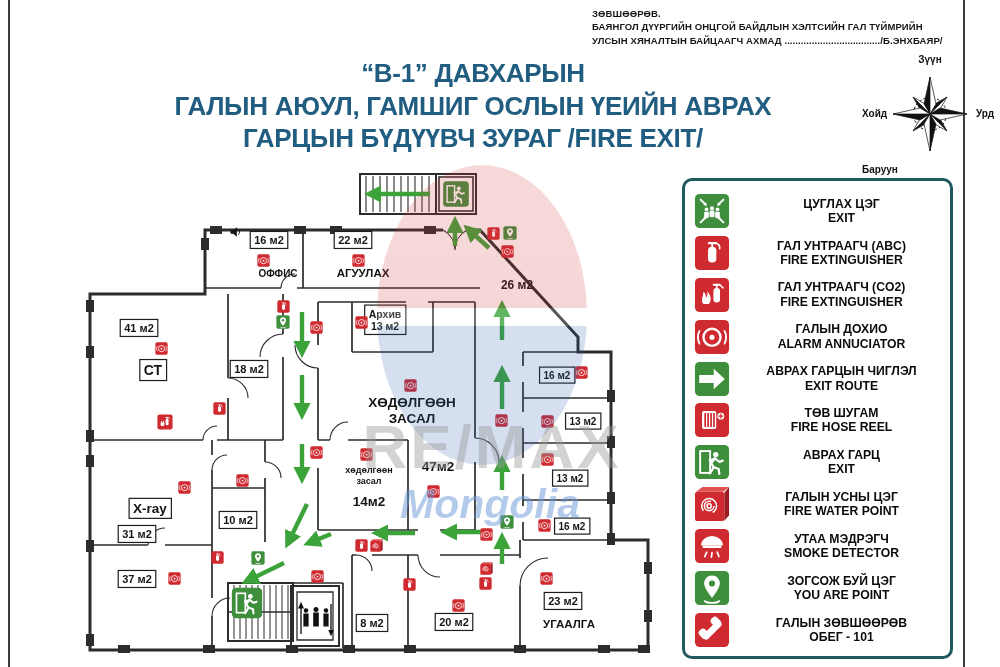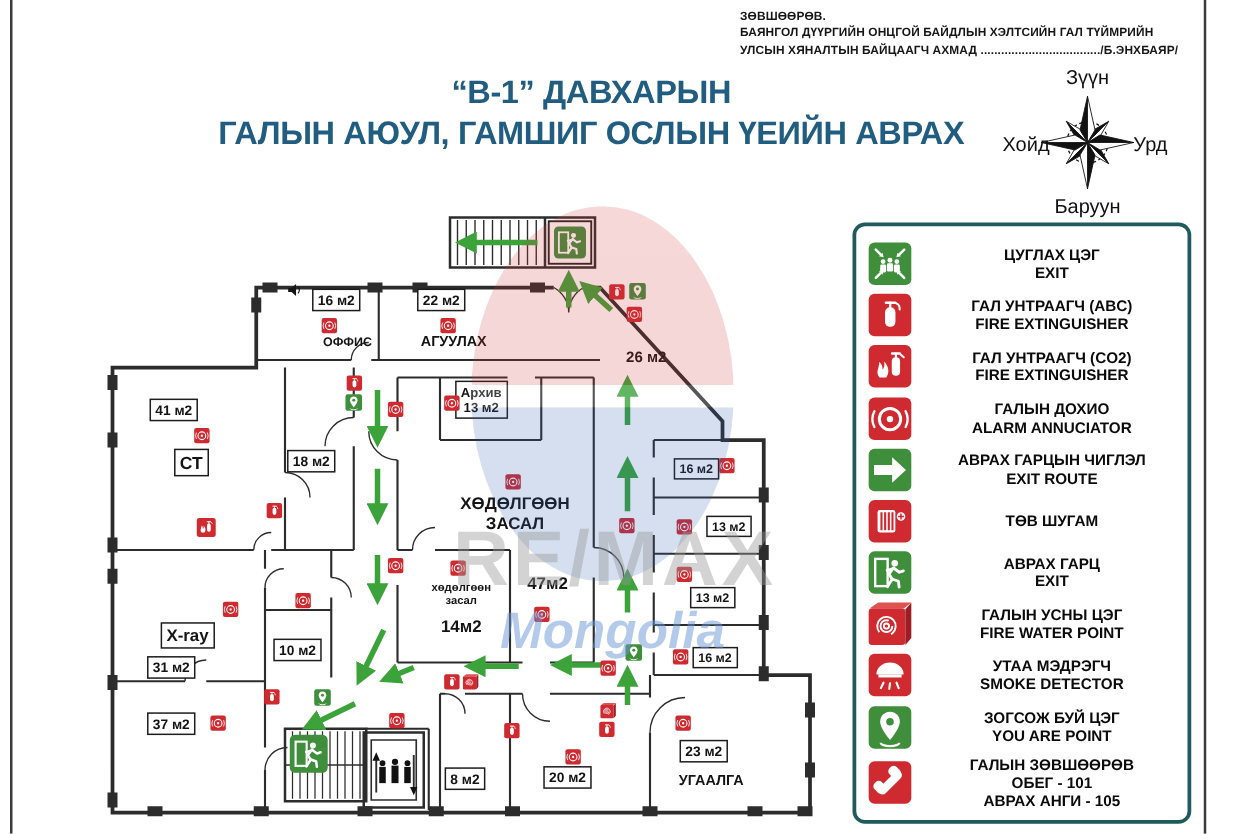--- a/index.html
+++ b/index.html
@@ -4,28 +4,28 @@
 <style>
   html,body{margin:0;padding:0}
   body{width:1000px;height:667px;position:relative;background:#fff;
        font-family:"Liberation Sans",sans-serif;overflow:hidden}
   .frame{position:absolute;top:0;width:2px;height:667px;background:#3a3a3a}
   .frame-l{left:8px}.frame-r{left:963px}
   .approval{position:absolute;left:592px;top:7px;width:372px;font-size:9.5px;
             font-weight:bold;color:#161616;line-height:1.42;letter-spacing:.1px}
   .title{position:absolute;left:48px;top:57px;width:850px;text-align:center;
          color:#215d80;font-weight:bold;font-size:26px;line-height:1.25;letter-spacing:-.3px}
-  .compass{position:absolute;left:802px;top:55px;width:136px;height:120px;
-           font-size:16px;font-weight:normal;color:#111}
+  .compass{position:absolute;left:862px;top:55px;width:136px;height:120px;
+           font-size:10px;font-weight:bold;color:#111}
   .compass svg{position:absolute;left:0;top:9px}
   .compass span{position:absolute}
   .c-top{top:-1px;left:0;right:0;text-align:center}
   .c-left{left:0;top:53px}
   .c-right{right:4px;top:53px}
-  .c-bot{bottom:0;left:0;right:0;text-align:center}
+  .c-bot{bottom:0;left:0;right:0;}
   svg.plan, svg.wm{position:absolute;left:0;top:0;width:1000px;height:667px}
   svg.wm{pointer-events:none}
   svg.plan text{font-family:"Liberation Sans",sans-serif;font-weight:bold;fill:#141414}
   .legend{position:absolute;left:682px;top:178px;width:271px;height:481px;
           border:3px solid #20595e;border-radius:10px;background:#fff;
           display:flex;flex-direction:column;justify-content:space-between;
           padding:12px 6px 8px 9px;box-sizing:border-box;z-index:5}
   .lrow{display:flex;align-items:center;gap:9px}
   .licon{flex:0 0 auto;line-height:0}
   .ltext{flex:1;text-align:center;font-weight:bold;font-size:12.2px;
@@ -39,20 +39,21 @@
 
 <div class="approval">
   <div>ЗӨВШӨӨРӨВ.</div>
   <div>БАЯНГОЛ ДҮҮРГИЙН ОНЦГОЙ БАЙДЛЫН ХЭЛТСИЙН ГАЛ ТҮЙМРИЙН</div>
   <div>УЛСЫН ХЯНАЛТЫН БАЙЦААГЧ АХМАД .................................../Б.ЭНХБАЯР/</div>
 </div>
 
 <div class="title">
   <div>“В-1” ДАВХАРЫН</div>
   <div>ГАЛЫН АЮУЛ, ГАМШИГ ОСЛЫН ҮЕИЙН АВРАХ</div>
+  <div>ГАРЦЫН БҮДҮҮВЧ ЗУРАГ /FIRE EXIT/</div>
 </div>
 
 <div class="compass">
   <svg width="136" height="100" viewBox="0 0 136 100">
     <circle cx="68" cy="50" r="16.5" fill="none" stroke="#111" stroke-width="1" stroke-dasharray="2.5,2.2"></circle>
     <g stroke="#111" stroke-width="0.7">
       <polygon points="85,33 68,50 71,41" fill="#111"></polygon>
         <polygon points="85,33 68,50 77,47" fill="#fff"></polygon>
       <polygon points="85,67 68,50 77,53" fill="#111"></polygon>
         <polygon points="85,67 68,50 71,59" fill="#fff"></polygon>
@@ -656,20 +657,21 @@
     <g stroke="#cf2a30" stroke-width="1.8">
             <path d="M11.8,11.5 V26.5 M14.9,11.5 V26.5 M18,11.5 V26.5 M21.1,11.5 V26.5"></path>
           </g>
     <circle cx="28.3" cy="15" r="3.6" fill="#fff"></circle>
     <g stroke="#cf2a30" stroke-width="1.3">
             <path d="M28.3,12.5 V17.5 M25.8,15 H30.8"></path>
           </g>
         </svg></span>
       <div class="ltext">
         <div>ТӨВ ШУГАМ</div>
+        <div>FIRE HOSE REEL</div>
       </div>
     </div>
     <div class="lrow">
       <span class="licon"><svg width="36" height="36" viewBox="0 0 38 38">
           <rect x="1" y="1" width="36" height="36" rx="5" fill="#3e8e3c"></rect>
           <rect x="6.5" y="7.5" width="10.5" height="23" fill="none" stroke="#fff" stroke-width="2"></rect>
     <circle cx="23" cy="11.2" r="2.8" fill="#fff"></circle>
     <g stroke="#fff" stroke-width="2.4" fill="none" stroke-linecap="round" stroke-linejoin="round">
     <path d="M22,15 l-3.8,5.3 2.6,4.4 -4,6.3"></path>
             <path d="M21.8,15.8 l-5.2,1.4"></path>
@@ -731,16 +733,15 @@
           <rect x="1" y="1" width="36" height="36" rx="5" fill="#cf2a30"></rect>
           <g transform="rotate(-45 19 19)" fill="#fff">
     <rect x="6.5" y="15.8" width="25" height="7" rx="3.5"></rect>
     <rect x="5.8" y="10.2" width="8.6" height="11" rx="3.6"></rect>
     <rect x="23.6" y="10.2" width="8.6" height="11" rx="3.6"></rect>
           </g>
         </svg></span>
       <div class="ltext">
         <div>ГАЛЫН ЗӨВШӨӨРӨВ</div>
         <div>ОБЕГ - 101</div>
-        <div>АВРАХ АНГИ - 105</div>
       </div>
     </div>
   </div>
 
 </body></html>

